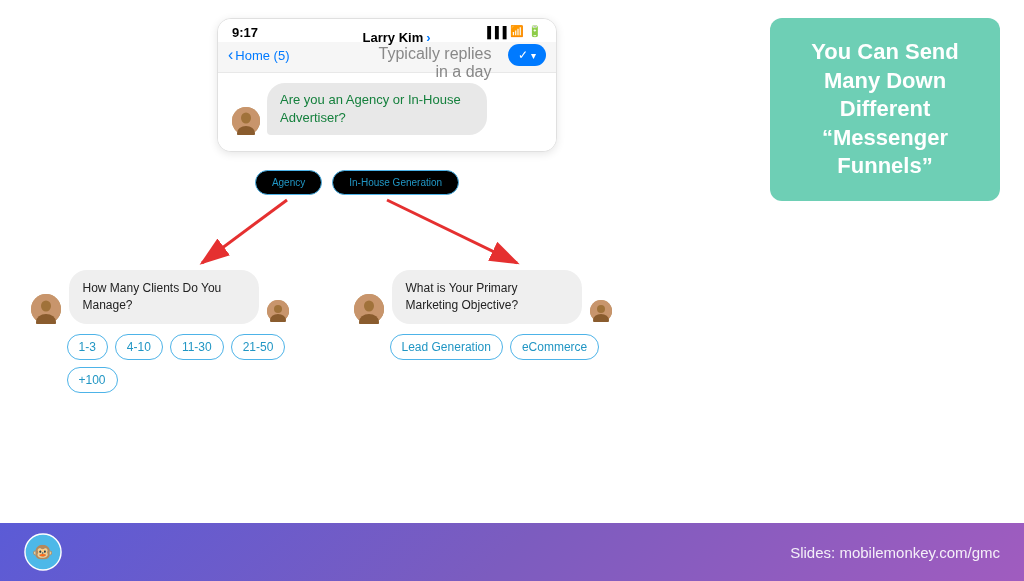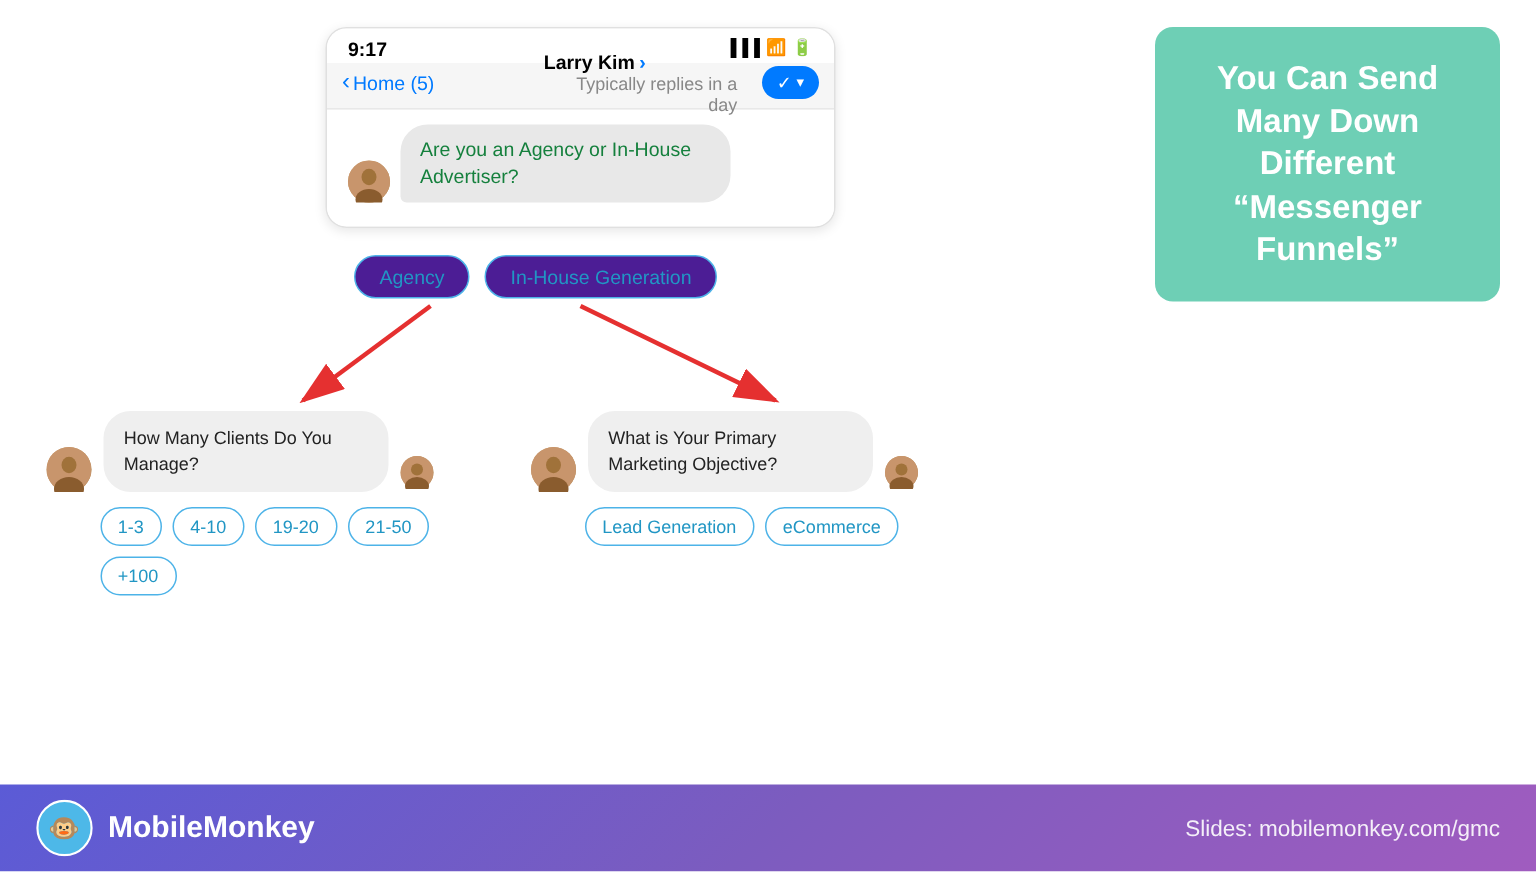--- a/index.html
+++ b/index.html
@@ -94,21 +94,21 @@
     .nav-name {
       font-size: 13px;
       font-weight: 600;
       color: #000;
       display: flex;
       align-items: center;
       gap: 3px;
     }
 
     .nav-subtitle {
-      font-size: 12px;
+      font-size: 16px;
       color: #888;
     }
 
     .nav-check-btn {
       margin-left: auto;
       background: #007AFF;
       color: #fff;
       border: none;
       border-radius: 18px;
       padding: 4px 10px;
@@ -156,23 +156,23 @@
     .choice-buttons-row {
       display: flex;
       gap: 10px;
       margin-bottom: 0;
     }
 
     .choice-btn {
       border: 1.8px solid #4db3e8;
       border-radius: 20px;
       padding: 6px 16px;
-      font-size: 13px;
+      font-size: 10px;
       color: #2196c4;
-      background: #4c1d95;
+      background: #000000;
       cursor: pointer;
       white-space: nowrap;
     }
 
     .branch {
       display: flex;
       flex-direction: column;
       align-items: flex-start;
       flex: 1;
     }
@@ -366,21 +366,21 @@
               <svg width="22" height="22" viewBox="0 0 22 22">
                 <circle cx="11" cy="11" r="11" fill="#c8956c"></circle>
                 <ellipse cx="11" cy="9" rx="4" ry="4" fill="#a0723a"></ellipse>
                 <ellipse cx="11" cy="20" rx="8" ry="6" fill="#8a5c2e"></ellipse>
               </svg>
             </div>
           </div>
           <div class="branch-choices">
             <button class="choice-btn-small">1-3</button>
             <button class="choice-btn-small">4-10</button>
-            <button class="choice-btn-small">19-20</button>
+            <button class="choice-btn-small">11-30</button>
             <button class="choice-btn-small">21-50</button>
             <button class="choice-btn-small">+100</button>
           </div>
         </div>
 
         <div class="branch" style="flex:1; max-width:330px;justify-content:center;">
           <div class="branch-question-row">
             <div class="avatar-img" style="width:30px;height:30px;border-radius:50%;flex-shrink:0;">
               <svg width="30" height="30" viewBox="0 0 30 30">
                 <circle cx="15" cy="15" r="15" fill="#c8956c"></circle>
@@ -411,17 +411,16 @@
     </div>
   </div>
 
   <div class="footer">
     <div class="footer-brand">
 
       <svg class="footer-logo" viewBox="0 0 40 40" xmlns="http://www.w3.org/2000/svg">
         <circle cx="20" cy="20" r="19" fill="#4db8e8" stroke="#fff" stroke-width="1.5"></circle>
         <text x="20" y="26" text-anchor="middle" font-size="18" fill="#fff">🐵</text>
       </svg>
-      <span class="footer-name">MobileMonkey</span>
     </div>
     <span class="footer-url">Slides: mobilemonkey.com/gmc</span>
   </div>
 </div>
 
 </body></html>

